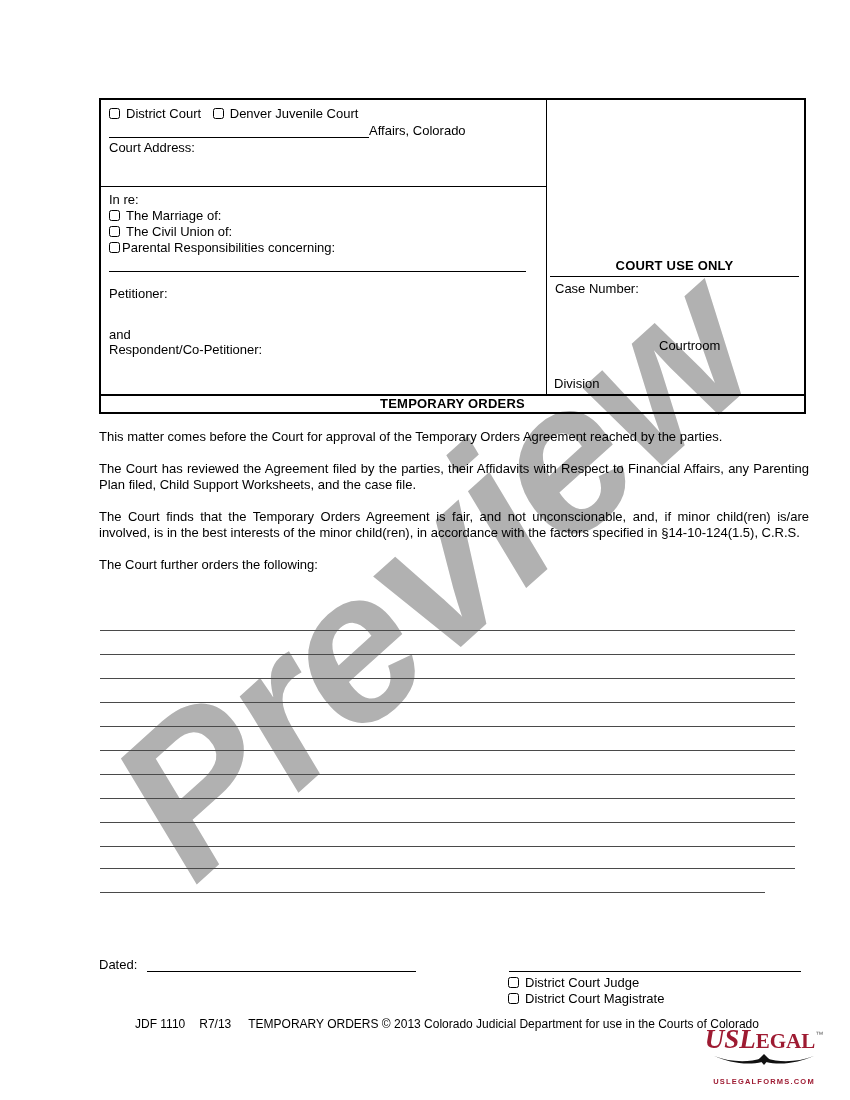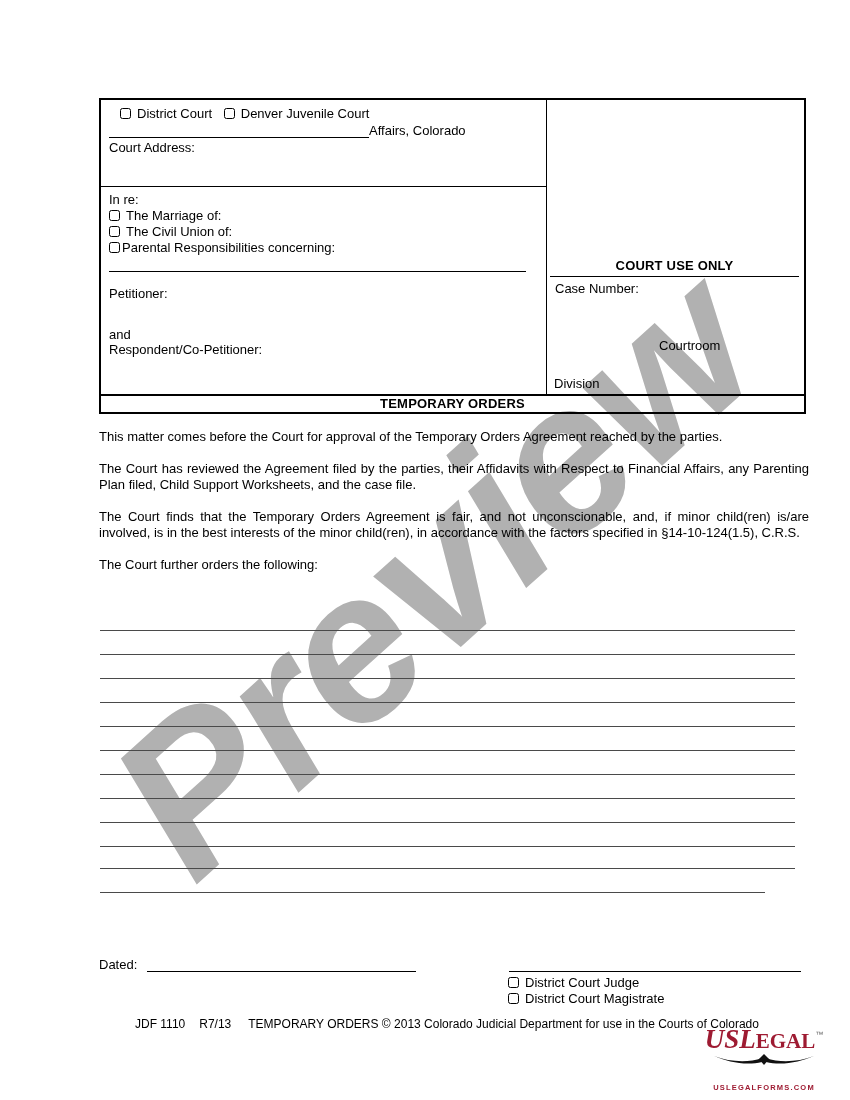--- a/index.html
+++ b/index.html
@@ -50,34 +50,34 @@
   .footer .gap1 { margin-right:14px; }
   .footer .gap2 { margin-right:17px; }
 
   
   .logo { left:696px; top:1024px; width:136px; text-align:center; font-family:"Liberation Serif", serif; }
   .brand { line-height:22px; white-space:nowrap; }
   .brand-big   { font-size:27px; font-weight:bold;font-style:italic; }
   .brand-small { font-size:21px; font-weight:bold; }
   .tm { font-size:8px; color:#666; vertical-align:11px; font-family:"Liberation Sans",sans-serif; letter-spacing:0; }
   .eagle { display:block; margin:-1px auto 0 auto; }
-  .site { font-size:7.5px; font-weight:bold; letter-spacing:1.2px; margin-top:17px;
+  .site { font-size:7.5px; font-weight:bold; letter-spacing:1.2px; margin-top:11px;
           font-family:"Liberation Sans", sans-serif; }
 </style>
 </head>
 <body>
 
 <div class="page">
 
   <div class="wm">Preview</div>
 
   <div class="z caption-box">
 
     <div class="cap-left">
-      <div class="cap-row" style="top:6px;margin-left:11px;">
+      <div class="cap-row" style="top:6px;">
         <span class="cb"></span><span>District Court</span>
         <span class="cb" style="margin-left:8px;"></span><span>Denver Juvenile Court</span>
       </div>
       <div class="cap-row" style="top:23px;">
         <span class="blank" style="width:260px;"></span><span>Affairs, Colorado</span>
       </div>
       <div class="cap-row" style="top:40px;">Court Address:</div>
 
       <div class="cap-divider"></div>
 

